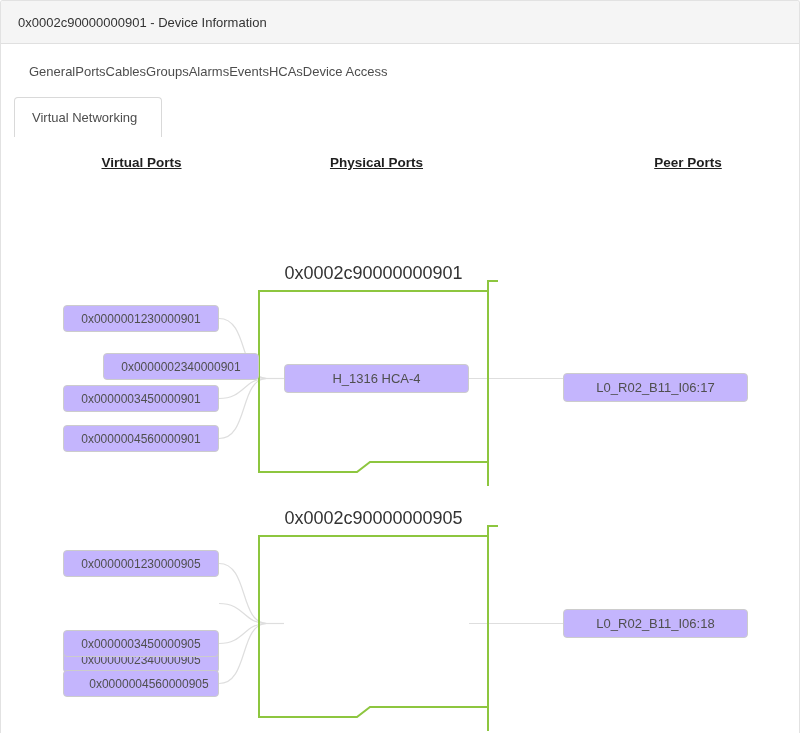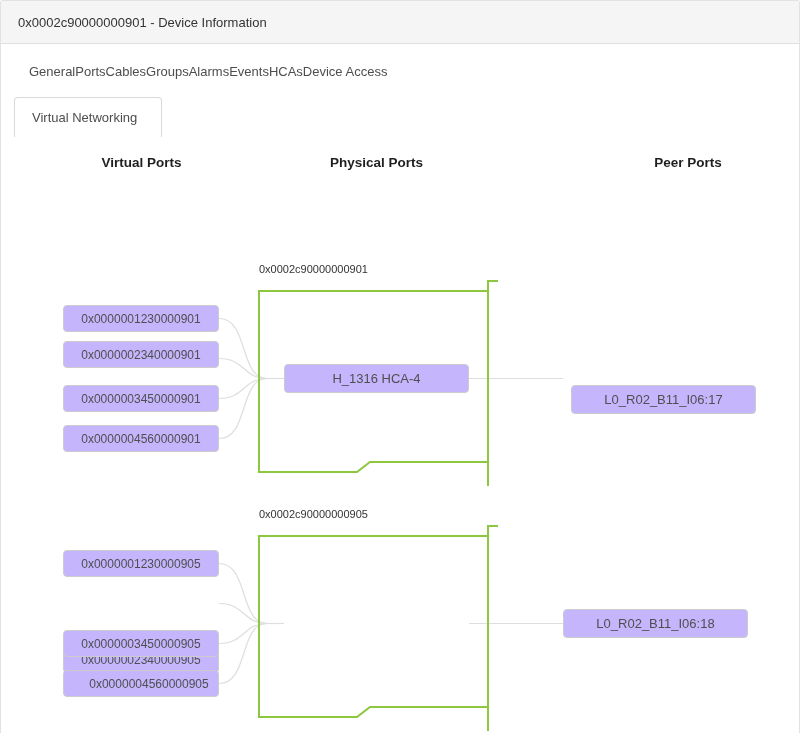--- a/index.html
+++ b/index.html
@@ -22,39 +22,40 @@
   .tab { cursor:pointer; white-space:nowrap; }
   .subtab {
     position:absolute; left:13px; top:96px; width:148px; height:40px;
     border:1px solid #d9d9d9; border-bottom:none; border-radius:4px 4px 0 0;
     display:flex; align-items:center; padding-left:17px;
     font-size:13px; color:#4d4d4d; background:#fff; cursor:pointer;
   }
   .colhead {
     position:absolute; top:154px; font-weight:bold; font-size:13.5px; color:#1f1f1f;
     text-align:center;
+    text-decoration:underline;
   }
   .ch-virtual  { left:63px;  width:155px; }
   .ch-physical { left:283px; width:185px; }
   .ch-peer     { left:597px; width:180px; }
   svg.links { position:absolute; top:0; left:0; width:800px; height:733px; }
   .gray-links path { fill:none; stroke:#dedede; stroke-width:1.2; }
   .green-shapes path { fill:none; stroke-width:2; }
   .node {
     position:absolute; background:#c4b5fd; border:1px solid #cccccc; border-radius:4px;
     display:flex; align-items:center; justify-content:center;
     color:#4f4f4f; cursor:pointer;
   }
   .vport { left:62px; width:156px; height:27px; font-size:12px; }
   .pport, .peer { width:185px; height:29px; font-size:13px; }
   .pport { left:283px; }
   .peer  { left:562px; }
   .guid-label {
     position:absolute; left:258px; width:229px; height:18px;
-    font-size:11px; color:#333;
+    text-align:center; font-size:18px; color:#333;
   }
 </style>
 </head>
 <body>
 
 <div class="page">
 
   <div class="titlebar">
     <span>0x0002c90000000901 - Device Information</span>
   </div>
@@ -100,25 +101,25 @@
       <path d="M487 290 L258 290 L258 471 L356 471 L369 461 L487 461"></path>
       <path d="M497 280 L487 280 L487 485"></path>
 
       <path d="M487 535 L258 535 L258 716 L356 716 L369 706 L487 706"></path>
       <path d="M497 525 L487 525 L487 730"></path>
     </g>
   </svg>
 
   <div class="guid-label" style="top:262px;">0x0002c90000000901</div>
   <div class="node vport" style="top:304px;">0x0000001230000901</div>
-  <div class="node vport" style="top:340px;">0x0000002340000901</div>
+  <div class="node vport" style="top:352px;margin-left:40px;">0x0000002340000901</div>
   <div class="node vport" style="top:384px;">0x0000003450000901</div>
   <div class="node vport" style="top:424px;">0x0000004560000901</div>
   <div class="node pport" style="top:363px;">H_1316 HCA-4</div>
-  <div class="node peer" style="top:384px;margin-left:8px;">L0_R02_B11_I06:17</div>
+  <div class="node peer" style="top:372px;">L0_R02_B11_I06:17</div>
 
   <div class="guid-label" style="top:507px;">0x0002c90000000905</div>
   <div class="node vport" style="top:549px;">0x0000001230000905</div>
   <div class="node vport" style="top:598px;margin-top:47px;">0x0000002340000905</div>
   <div class="node vport" style="top:629px;">0x0000003450000905</div>
   <div class="node vport" style="top:669px;padding-left:16px;">0x0000004560000905</div>
   <div class="node peer" style="top:608px;">L0_R02_B11_I06:18</div>
 
 </div>
 

